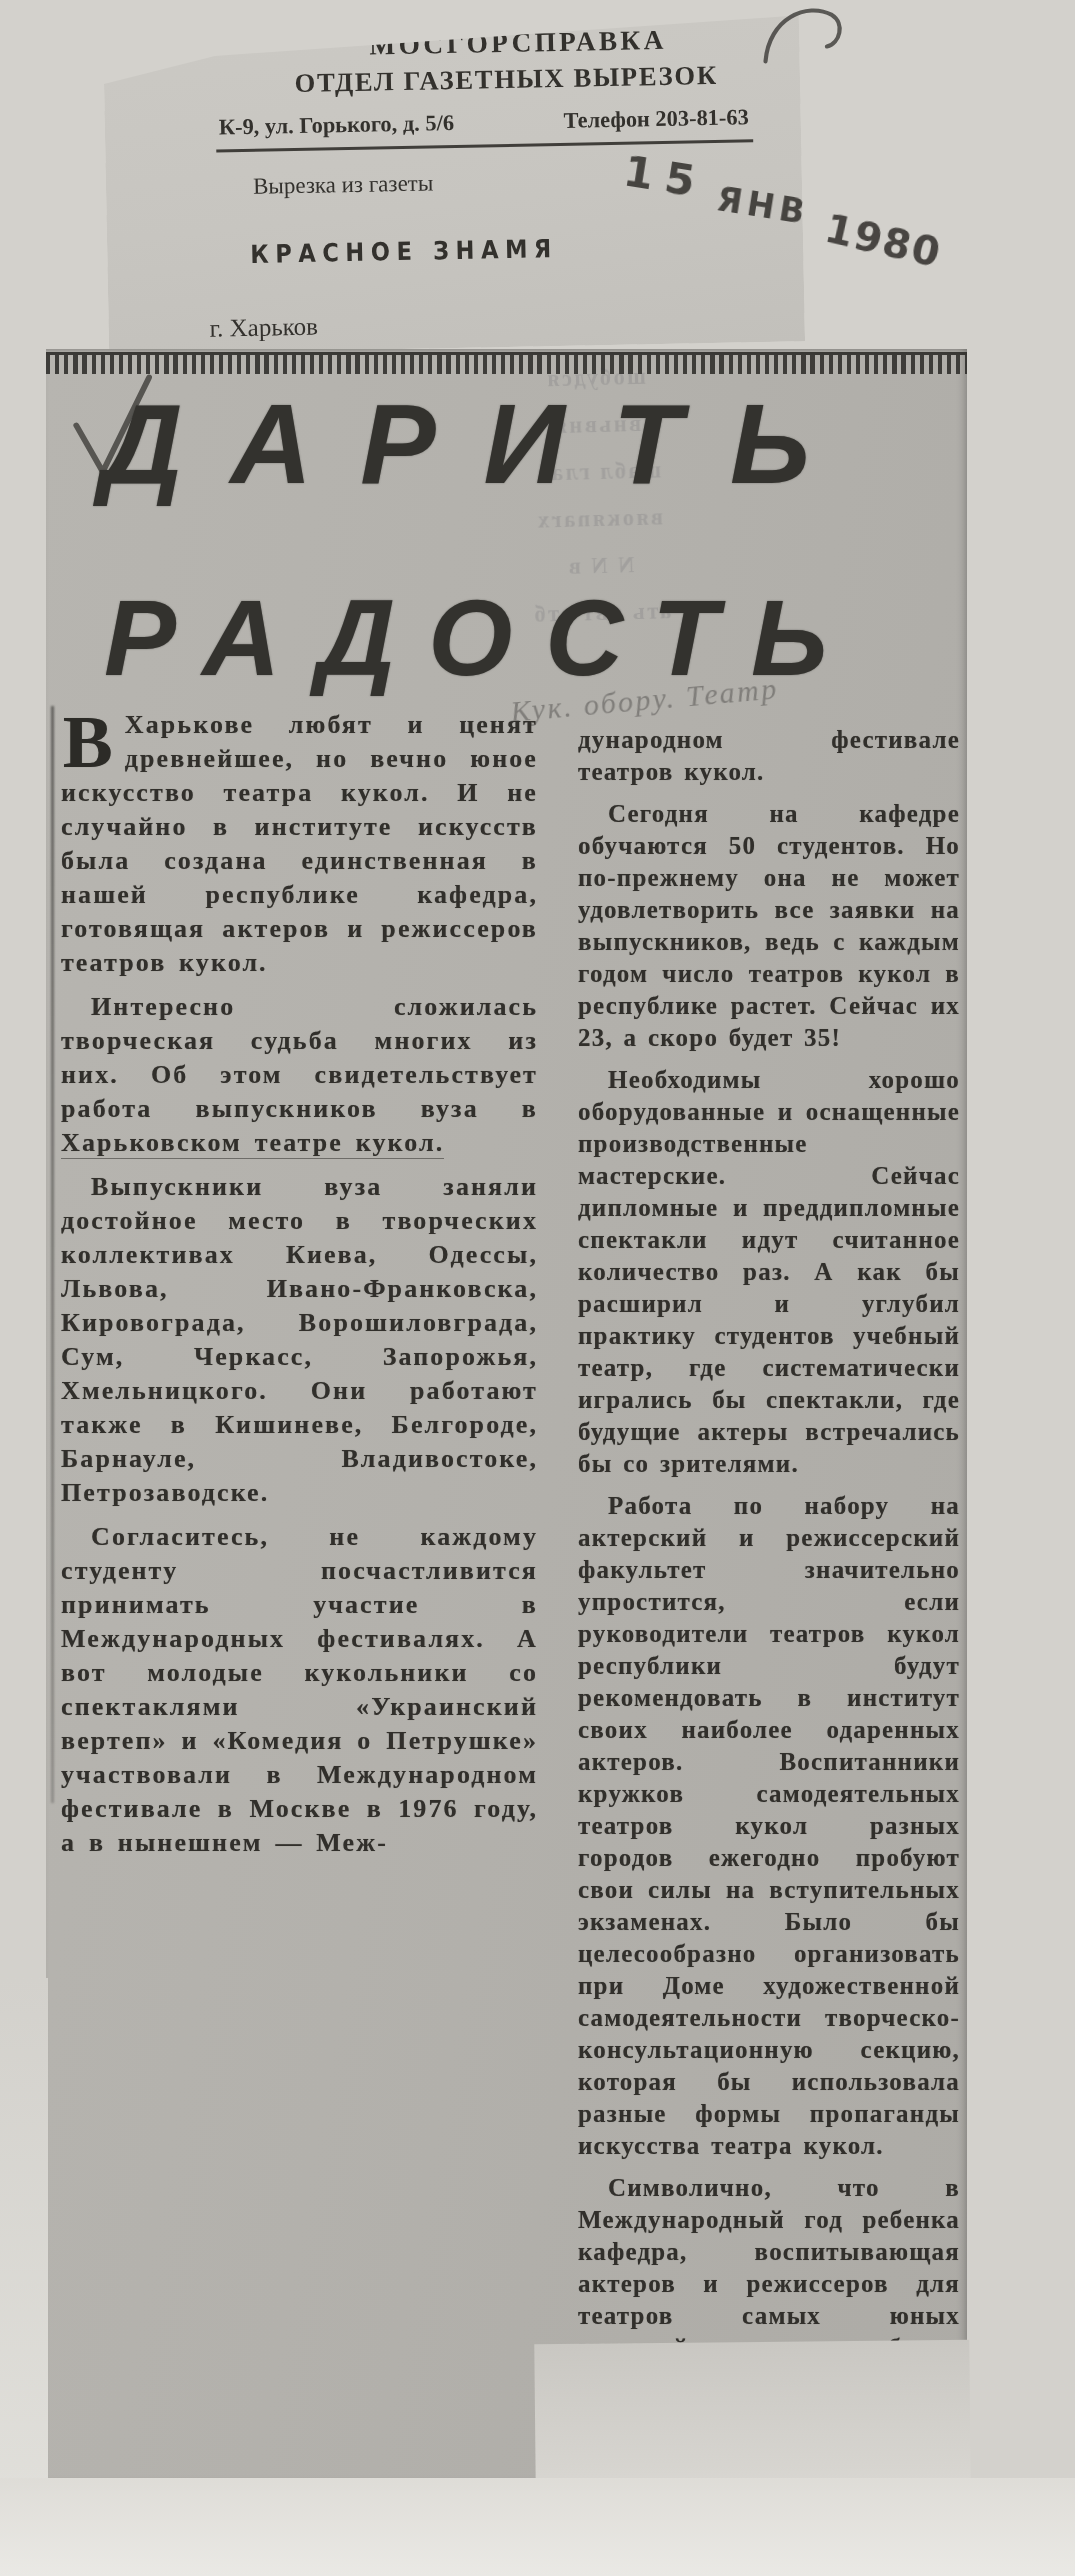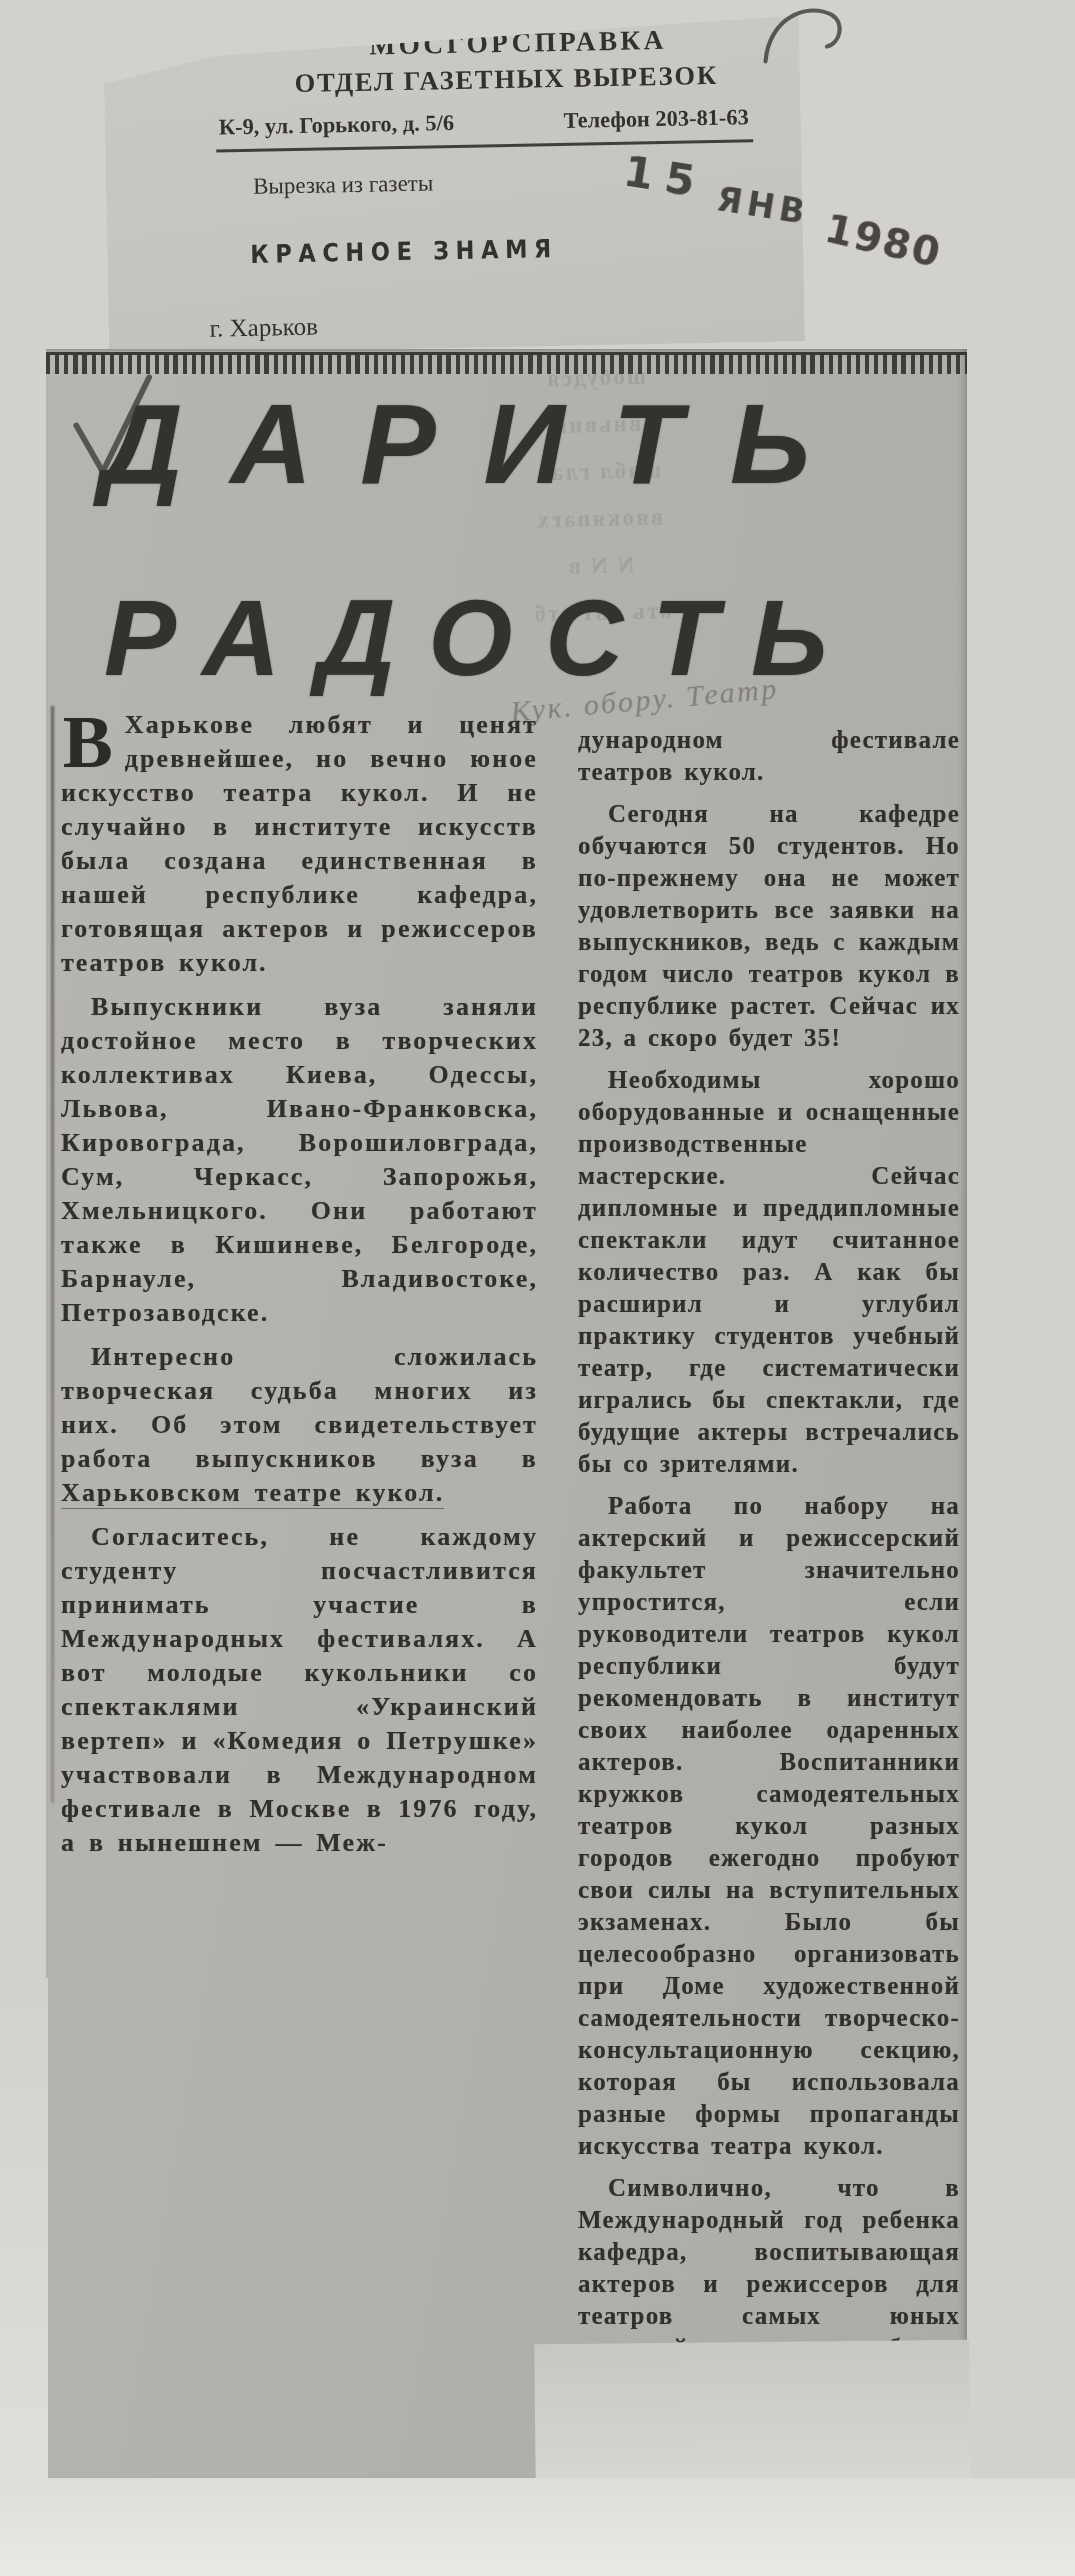--- a/index.html
+++ b/index.html
@@ -122,22 +122,22 @@
 
   <div class="title-line title1">ДАРИТЬ</div>
   <div class="title-line title2">РАДОСТЬ</div>
 
   <div class="annotation">Кук. обору. Театр</div>
 
   <div class="fold-shadow"></div>
 
   <div class="col col-left">
     <p class="first"><span class="dropcap">В</span><span>Харькове любят и ценят древнейшее, но вечно юное искусство театра кукол. И не случайно в институте искусств была создана единственная в нашей республике кафедра, готовящая актеров и режиссеров театров кукол.</span></p>
+    <p><span>Интересно сложилась творческая судьба многих из них. Об этом свидетельствует работа выпускников вуза в </span><span class="underlined">Харьковском театре кукол.</span></p>
     <p>Выпускники вуза заняли достойное место в творческих коллективах Киева, Одессы, Львова, Ивано-Франковска, Кировограда, Ворошиловграда, Сум, Черкасс, Запорожья, Хмельницкого. Они работают также в Кишиневе, Белгороде, Барнауле, Владивостоке, Петрозаводске.</p>
-    <p><span>Интересно сложилась творческая судьба многих из них. Об этом свидетельствует работа выпускников вуза в </span><span class="underlined">Харьковском театре кукол.</span></p>
     <p>Согласитесь, не каждому студенту посчастливится принимать участие в Международных фестивалях. А вот молодые кукольники со спектаклями «Украинский вертеп» и «Комедия о Петрушке» участвовали в Международном фестивале в Москве в 1976 году, а в нынешнем — Меж-</p>
   </div>
 
   <div class="col col-right">
     <p class="cont">дународном фестивале театров кукол.</p>
     <p>Сегодня на кафедре обучаются 50 студентов. Но по-прежнему она не может удовлетворить все заявки на выпускников, ведь с каждым годом число театров кукол в республике растет. Сейчас их 23, а скоро будет 35!</p>
     <p>Необходимы хорошо оборудованные и оснащенные производственные мастерские. Сейчас дипломные и преддипломные спектакли идут считанное количество раз. А как бы расширил и углубил практику студентов учебный театр, где систематически игрались бы спектакли, где будущие актеры встречались бы со зрителями.</p>
     <p>Работа по набору на актерский и режиссерский факультет значительно упростится, если руководители театров кукол республики будут рекомендовать в институт своих наиболее одаренных актеров. Воспитанники кружков самодеятельных театров кукол разных городов ежегодно пробуют свои силы на вступительных экзаменах. Было бы целесообразно организовать при Доме художественной самодеятельности творческо-консультационную секцию, которая бы использовала разные формы пропаганды искусства театра кукол.</p>
     <p>Символично, что в Международный год ребенка кафедра, воспитывающая актеров и режиссеров для театров самых юных зрителей, недавно собрала своих выпускников на творческую встречу.</p>
     <p>Впереди — большая и интересная работа по воспитанию будущих кукольников.</p>

